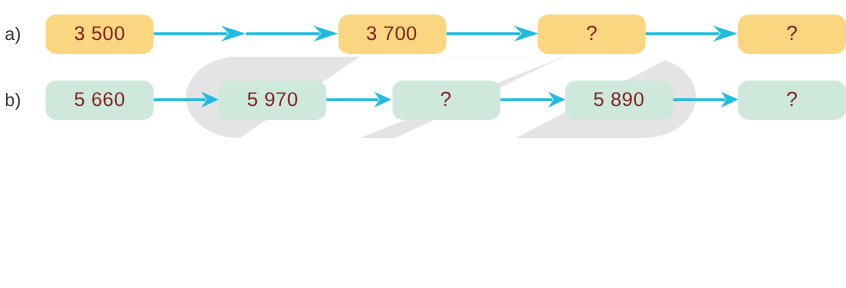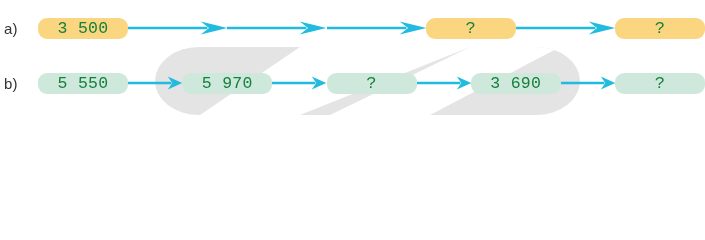--- a/index.html
+++ b/index.html
@@ -57,31 +57,30 @@
   .chain {
     display: flex;
     align-items: center;
     flex: 1 1 auto;
   }
 
   
   .pill {
     flex: 0 0 90px;
     width: 90px;
-    height: 21px;
+    height: 33px;
     border-radius: 9px;
     display: flex;
     align-items: center;
     justify-content: center;
     font-size: 16.5px;
-    color: #15803d;
+    color: #7f1d1d;
     letter-spacing: .3px;
     box-sizing: border-box;
     user-select: none;
-    font-family: Liberation Mono, monospace;
   }
   #row-a .pill { background: #fbd681; }
   #row-b .pill { background: #cfe8dc; }
 
   .pill.unknown { font-size: 17px; }
 
   
   .arrow {
     flex: 1 1 auto;
     height: 20px;
@@ -132,20 +131,21 @@
       </div>
 
 
       <div class="arrow">
         <svg viewBox="0 0 60 20" preserveAspectRatio="none">
           <line x1="0" y1="10" x2="48" y2="10" stroke="#22bbe0" stroke-width="2.4"></line>
           <polygon points="44,3.5 60,10 44,16.5 49,10" fill="#22bbe0"></polygon>
         </svg>
       </div>
 
+      <div class="pill">3 700</div>
 
       <div class="arrow">
         <svg viewBox="0 0 60 20" preserveAspectRatio="none">
           <line x1="0" y1="10" x2="48" y2="10" stroke="#22bbe0" stroke-width="2.4"></line>
           <polygon points="44,3.5 60,10 44,16.5 49,10" fill="#22bbe0"></polygon>
         </svg>
       </div>
 
       <div class="pill unknown">?</div>
 
@@ -157,21 +157,21 @@
       </div>
 
       <div class="pill unknown">?</div>
     </div>
   </div>
 
   <div class="seq-row" id="row-b">
     <div class="row-label">b)</div>
     <div class="chain">
 
-      <div class="pill">5 550</div>
+      <div class="pill">5 660</div>
 
       <div class="arrow">
         <svg viewBox="0 0 60 20" preserveAspectRatio="none">
           <line x1="0" y1="10" x2="48" y2="10" stroke="#22bbe0" stroke-width="2.4"></line>
           <polygon points="44,3.5 60,10 44,16.5 49,10" fill="#22bbe0"></polygon>
         </svg>
       </div>
 
       <div class="pill">5 970</div>
 
@@ -184,21 +184,21 @@
 
       <div class="pill unknown">?</div>
 
       <div class="arrow">
         <svg viewBox="0 0 60 20" preserveAspectRatio="none">
           <line x1="0" y1="10" x2="48" y2="10" stroke="#22bbe0" stroke-width="2.4"></line>
           <polygon points="44,3.5 60,10 44,16.5 49,10" fill="#22bbe0"></polygon>
         </svg>
       </div>
 
-      <div class="pill">3 690</div>
+      <div class="pill">5 890</div>
 
       <div class="arrow">
         <svg viewBox="0 0 60 20" preserveAspectRatio="none">
           <line x1="0" y1="10" x2="48" y2="10" stroke="#22bbe0" stroke-width="2.4"></line>
           <polygon points="44,3.5 60,10 44,16.5 49,10" fill="#22bbe0"></polygon>
         </svg>
       </div>
 
       <div class="pill unknown">?</div>
     </div>

